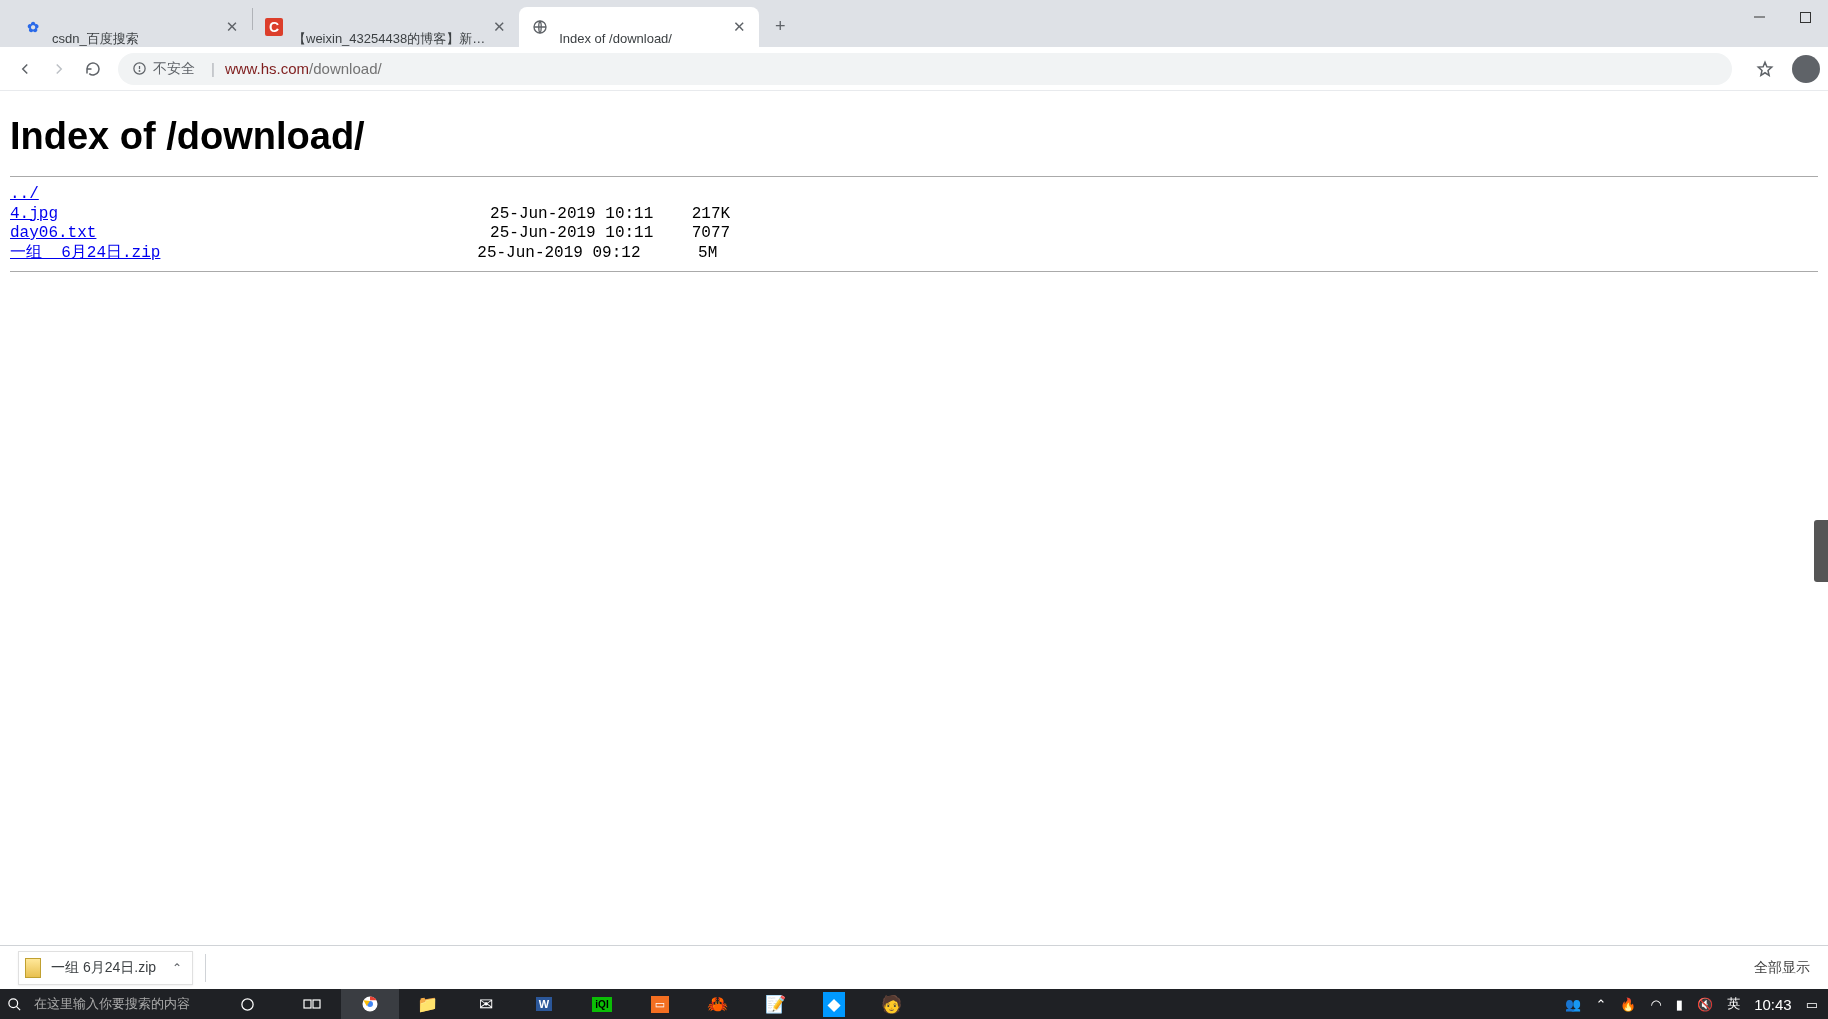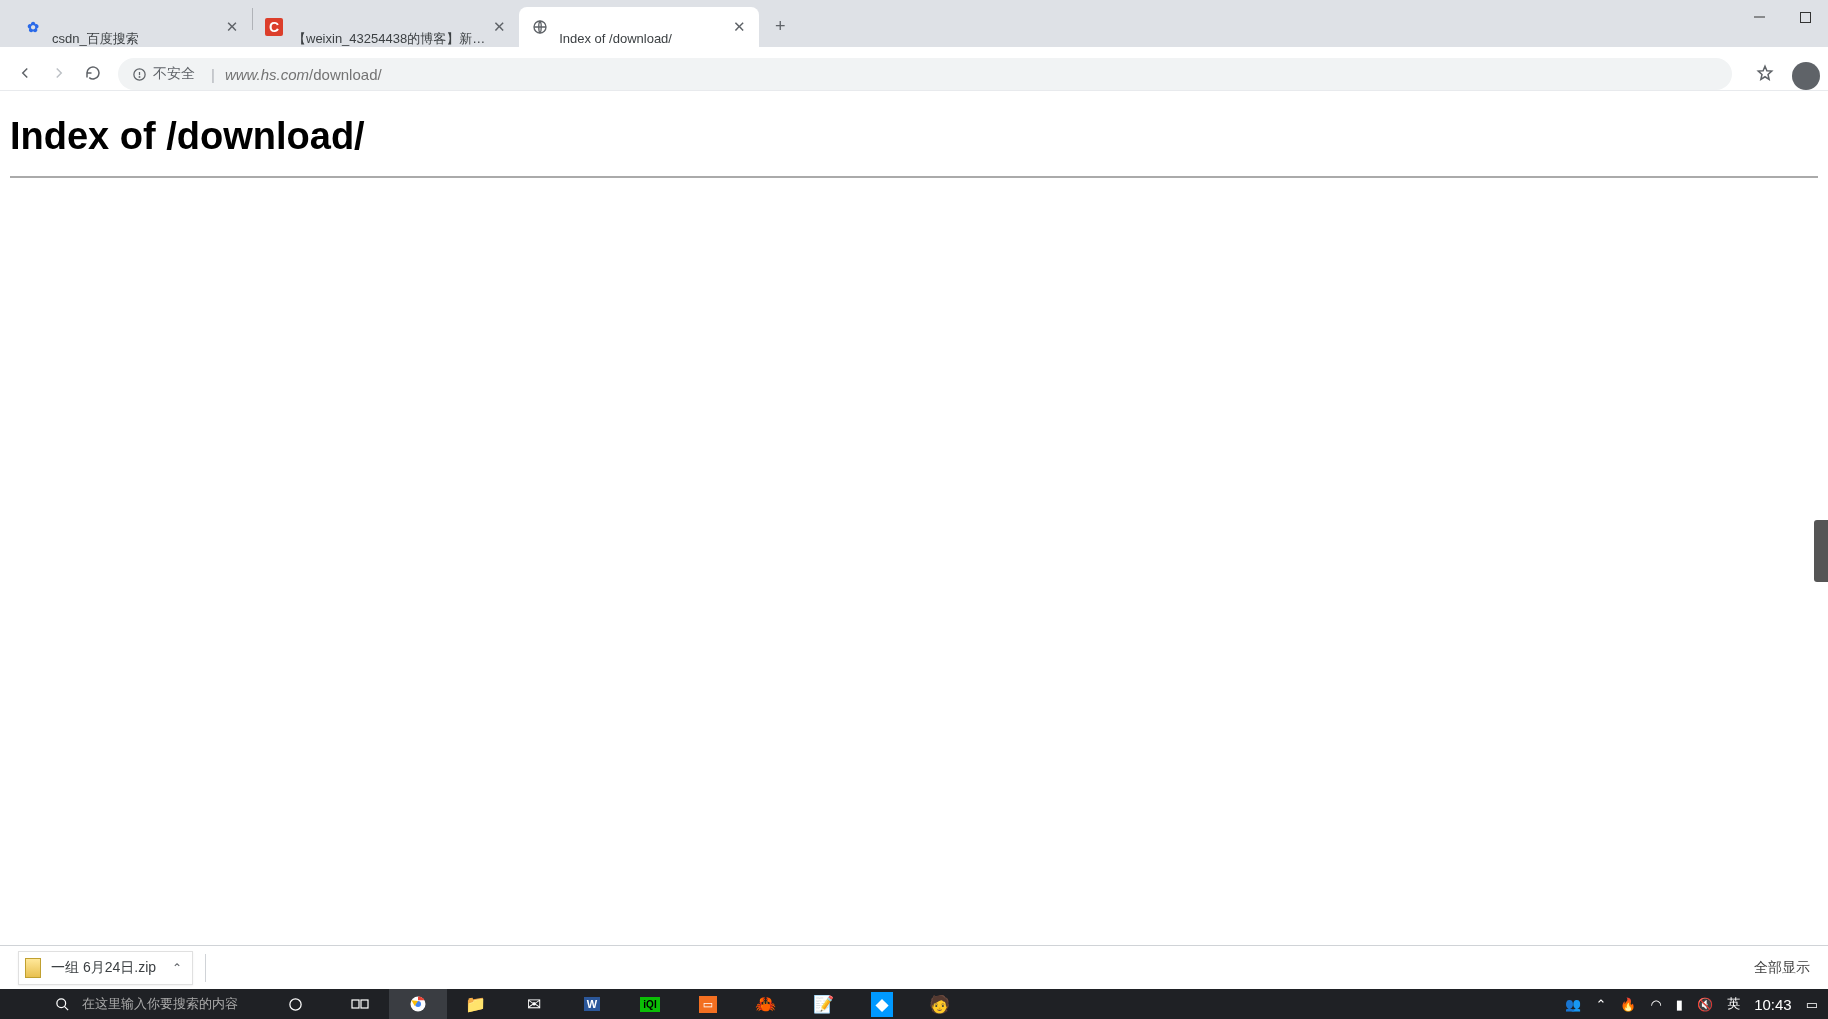--- a/index.html
+++ b/index.html
@@ -10,27 +10,27 @@
     .tab { height: 40px; display: flex; align-items: center; padding: 0 12px; font-size: 13px; color: #3c4043; position: relative; min-width: 240px; max-width: 270px; }
     .tab.active { background: #fff; border-radius: 8px 8px 0 0; }
     .tab .favicon { width: 18px; height: 18px; margin-right: 10px; display: flex; align-items: center; justify-content: center; font-size: 14px; }
     .tab .title { flex: 1; overflow: hidden; white-space: nowrap; text-overflow: ellipsis; margin-top: 23px; }
     .tab .close { width: 16px; height: 16px; margin-left: 6px; color: #5f6368; font-size: 15px; display: flex; align-items: center; justify-content: center; }
     .tab-sep { width: 1px; height: 22px; background: #b0b3b8; align-self: center; margin-bottom: 9px; }
     .new-tab { width: 30px; height: 30px; display: flex; align-items: center; justify-content: center; font-size: 18px; color: #5f6368; margin-left: 6px; margin-bottom: 6px; }
     .window-controls { position: absolute; right: 0; top: 0; display: flex; height: 35px; }
     .win-btn { width: 46px; display: flex; align-items: center; justify-content: center; color: #333; }
     
-    .toolbar { background: #fff; height: 44px; display: flex; align-items: flex-end; padding: 0 8px; border-bottom: 1px solid #e8eaed; }
+    .toolbar { background: #fff; height: 44px; display: flex; align-items: center; padding: 0 8px; border-bottom: 1px solid #e8eaed; }
     .nav-btn { width: 34px; height: 34px; display: flex; align-items: center; justify-content: center; color: #5f6368; font-size: 18px; }
     .nav-btn.disabled { color: #bdc1c6; }
     .omnibox { flex: 1; height: 32px; background: #f1f3f4; border-radius: 16px; margin: 0 8px; display: flex; align-items: center; padding: 0 14px; font-size: 15px; color: #202124; }
     .omnibox .security { display: flex; align-items: center; color: #5f6368; margin-right: 6px; font-size: 14px; }
     .omnibox .pipe { color: #b0b3b8; margin: 0 10px; }
-    .omnibox .url-host { color: #737373; font-style: italic; }
+    .omnibox .url-host { color: #7f1d1d; }
     .omnibox .url-path { color: #737373; }
     .star-btn { width: 34px; height: 34px; display: flex; align-items: center; justify-content: center; color: #5f6368; font-size: 18px; margin-left: 8px; }
     .avatar { width: 28px; height: 28px; border-radius: 50%; background: #5f6368; margin-left: 10px; }
 
     
     .content { padding: 10px 10px; }
     .content h1 { font-family: Arial, sans-serif; font-weight: bold; font-size: 38px; margin: 14px 0 18px 0; }
     .content hr { border: none; border-top: 1px solid #aaa; margin: 0; }
     .listing { font-family: 'SimSun', 'Courier New', monospace; font-size: 16px; white-space: pre; line-height: 1.22; margin: 8px 0; }
     .listing a { color: #0000ee; text-decoration: underline; }
@@ -38,21 +38,21 @@
     
     .download-shelf { position: absolute; bottom: 30px; left: 0; right: 0; height: 44px; border-top: 1px solid #d0d3d7; background: #fff; display: flex; align-items: center; padding: 0 18px; }
     .dl-item { display: flex; align-items: center; height: 34px; padding: 0 10px 0 6px; font-size: 14px; color: #3c4043; border: 1px solid #e0e0e0; box-shadow: 0 1px 2px rgba(0,0,0,0.06); }
     .dl-icon { width: 16px; height: 20px; margin-right: 10px; background: linear-gradient(#ffe89a, #e8c050); border: 1px solid #c0a030; }
     .dl-chevron { margin-left: 16px; color: #5f6368; font-size: 12px; }
     .dl-sep { width: 1px; height: 28px; background: #d0d3d7; margin-left: 12px; }
     .dl-showall { margin-left: auto; font-size: 14px; color: #404040; }
 
     
     .taskbar { position: absolute; bottom: 0; left: 0; right: 0; height: 30px; background: #1f2125; display: flex; align-items: center; color: #fff; font-size: 13px; }
-    .tb-left { display: flex; align-items: center; height: 100%; padding-left: 48px; }
+    .tb-left { display: flex; align-items: center; height: 100%; }
     .tb-search-icon { width: 28px; display: flex; justify-content: center; font-size: 16px; }
     .tb-search-text { color: #aaa; margin-left: 6px; }
     .tb-cortana { margin-left: 50px; font-size: 16px; }
     .tb-apps { margin-left: 28px; display: flex; gap: 0; height: 100%; }
     .tb-app { width: 58px; height: 100%; display: flex; align-items: center; justify-content: center; font-size: 17px; }
     .tb-app.active { background: #3a3d42; }
     .tb-right { margin-left: auto; display: flex; align-items: center; gap: 14px; padding-right: 10px; font-size: 13px; }
     .tb-clock { font-size: 15px; }
 
     
@@ -136,20 +136,25 @@
     <svg width="18" height="18" viewBox="0 0 24 24" fill="none" stroke="#5f6368" stroke-width="2">
         <path d="M12 3l2.5 6 6.5.5-5 4.5 1.5 6.5L12 17l-5.5 3.5L8 14 3 9.5l6.5-.5z"></path>
       </svg>
   </div>
   <div class="avatar"></div>
 </div>
 
 <div class="content">
   <h1>Index of /download/</h1>
   <hr>
+  <div class="listing" id="listing"><a href="#">../</a>
+<a href="#">4.jpg</a>                                             25-Jun-2019 10:11    217K
+<a href="#">day06.txt</a>                                         25-Jun-2019 10:11    7077
+<a href="#">一组  6月24日.zip</a>                                 25-Jun-2019 09:12      5M
+</div>
   <hr>
 </div>
 
 <div class="download-shelf">
   <div class="dl-item">
     <div class="dl-icon"></div>
     <span>一组  6月24日.zip</span>
     <span class="dl-chevron">⌃</span>
   </div>
   <div class="dl-sep"></div>

